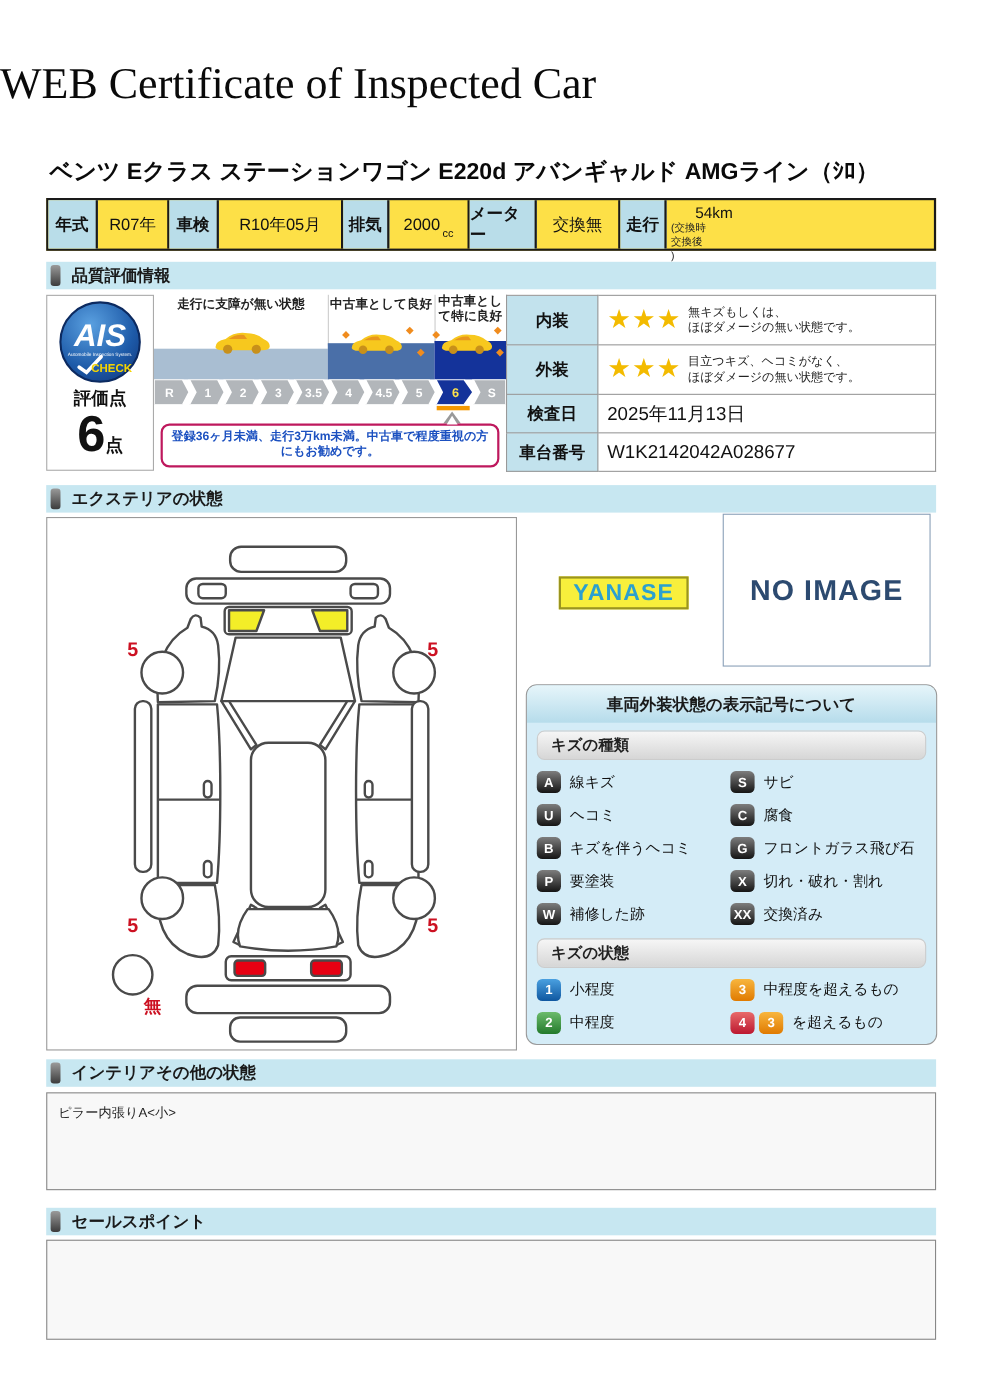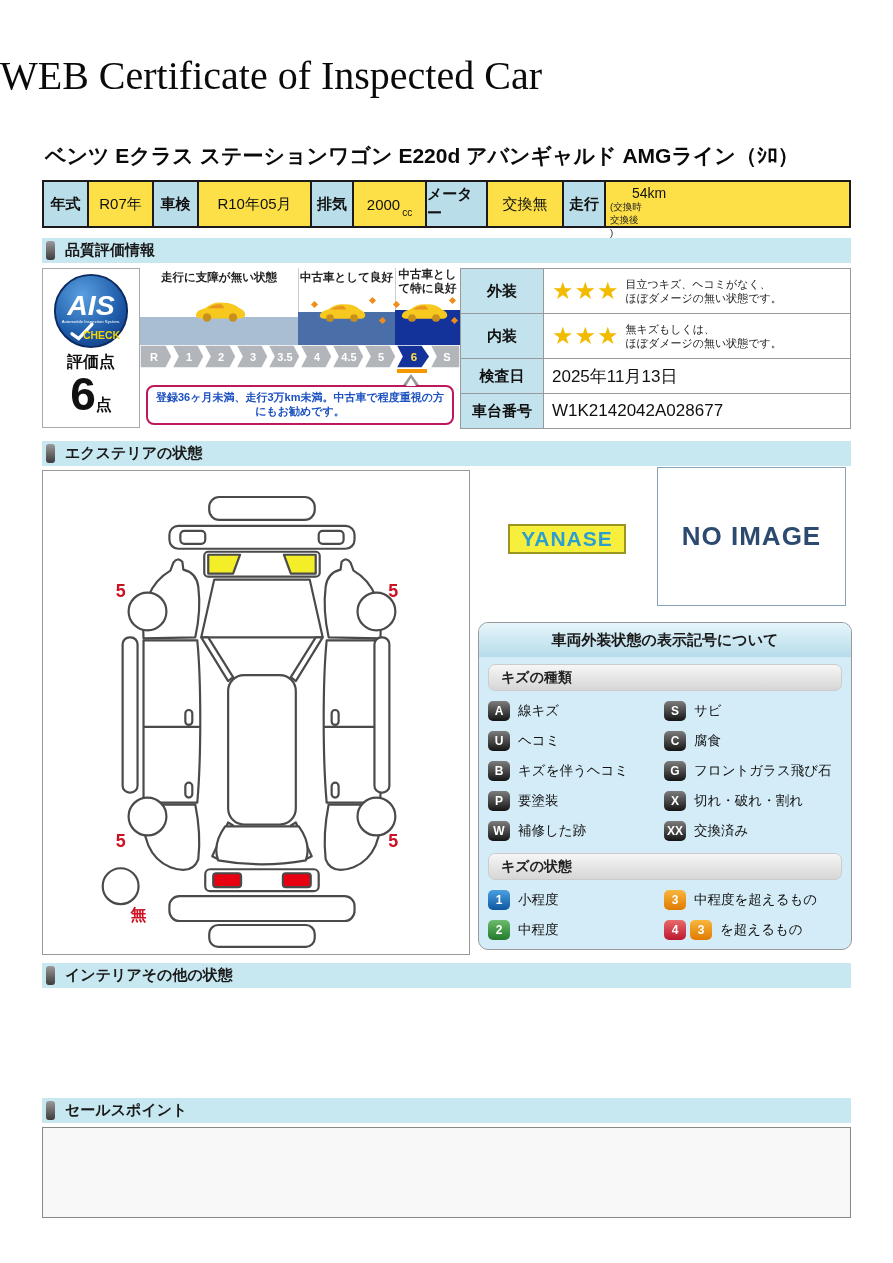--- a/index.html
+++ b/index.html
@@ -227,38 +227,38 @@
     <div class="caret-outer"></div>
     <div class="callout">
       <div class="callout-text">登録36ヶ月未満、走行3万km未満。中古車で程度重視の方にもお勧めです。</div>
     </div>
     <div class="caret-inner"></div>
   </div>
 
   <table class="q-table">
     <tbody>
         <tr class="row-star">
+      <th>内装</th>
+      <td>
+        <div class="rate">
+          <span class="stars">★★★</span>
+          <span class="rate-desc">
+            <span>無キズもしくは、</span><br>
+            <span>ほぼダメージの無い状態です。</span>
+          </span>
+        </div>
+      </td>
+    </tr>
+    <tr class="row-star">
       <th>外装</th>
       <td>
         <div class="rate">
           <span class="stars">★★★</span>
           <span class="rate-desc">
             <span>目立つキズ、ヘコミがなく、</span><br>
-            <span>ほぼダメージの無い状態です。</span>
-          </span>
-        </div>
-      </td>
-    </tr>
-    <tr class="row-star">
-      <th>内装</th>
-      <td>
-        <div class="rate">
-          <span class="stars">★★★</span>
-          <span class="rate-desc">
-            <span>無キズもしくは、</span><br>
             <span>ほぼダメージの無い状態です。</span>
           </span>
         </div>
       </td>
     </tr>
     <tr class="row-txt">
       <th>検査日</th>
       <td>2025年11月13日</td>
     </tr>
     <tr class="row-txt">
@@ -403,20 +403,21 @@
           <span class="badge c-orange">3</span>
           <span class="legend-label">を超えるもの</span>
         </div>
     </div>
   </div>
 
   <div class="sec-header" style="top:963px">
     <span class="sec-pill"></span>
     <span class="sec-title">インテリアその他の状態</span>
   </div>
+  <div class="note-box interior-box">ピラー内張りA&lt;小&gt;</div>
 
   <div class="sec-header" style="top:1098px">
     <span class="sec-pill"></span>
     <span class="sec-title">セールスポイント</span>
   </div>
   <div class="note-box sales-box"></div>
 
 </div>
 
 </body></html>

